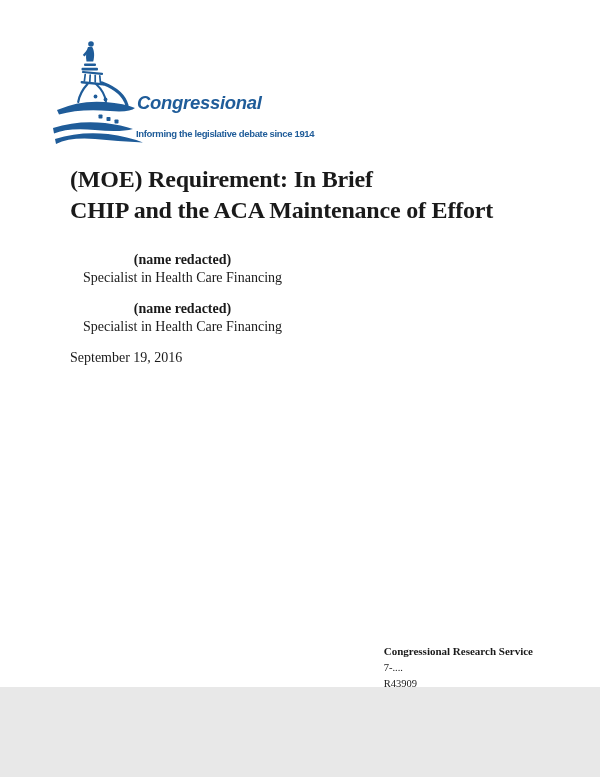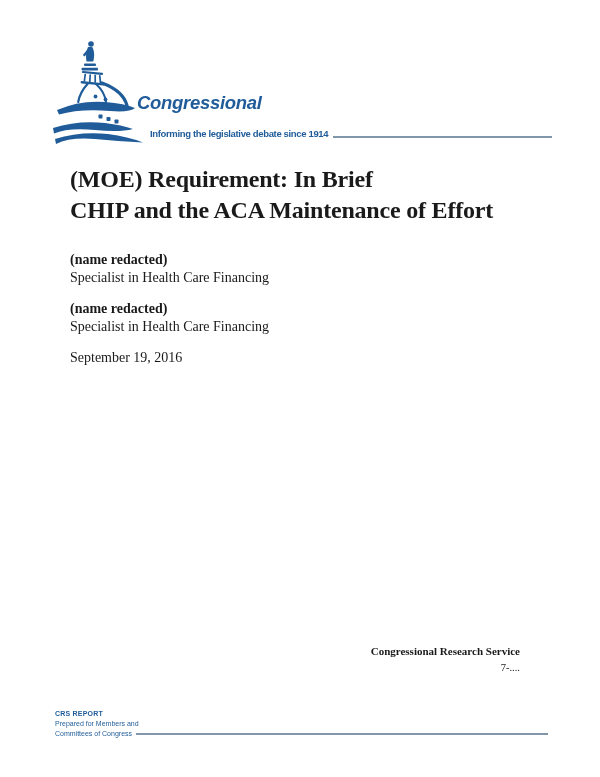--- a/index.html
+++ b/index.html
@@ -1,18 +1,18 @@
 <!DOCTYPE html>
 <html style="--brand: #1F5C99; --rule: #7F96AB; --text: #1A1A1A;"><head>
 <meta charset="utf-8">
 <style>
   html, body { margin:0; padding:0; background:#e8e8e8; }
   .page {
     position:relative;
-    width:600px; height:777px;
+    width:600px; height:687px;
     margin:0 auto;
     background:#ffffff;
     overflow:hidden;
     font-family:"Liberation Serif", serif;
     color:var(--text, #1a1a1a);
   }
 
   
   .logo-icon {
     position:absolute; left:50px; top:38px;
@@ -22,22 +22,22 @@
   .wordmark {
     position:absolute; left:137px; top:95px;
     font-family:"Liberation Sans", sans-serif;
     font-weight:bold; font-style:italic;
     font-size:18.5px; line-height:15.5px;
     letter-spacing:-0.3px;
     color:var(--brand, #1F5C99);
     white-space:nowrap;
   }
   .tagline-row {
-    position:absolute; left:150px; top:128px; width:402px;
-    display:flex; align-items:flex-end;
+    position:absolute; left:136px; top:128px; width:402px;
+    display:flex; align-items:flex-start;flex-direction:column;
   }
   .tagline {
     font-family:"Liberation Sans", sans-serif;
     font-weight:bold; font-size:9.5px; line-height:12px;
     letter-spacing:-0.35px;
     color:var(--brand, #1F5C99);
     white-space:nowrap;
   }
   .h-rule {
     flex:1; height:2px;
@@ -50,28 +50,27 @@
     position:absolute; left:70px; top:164px; width:480px;
     font-size:24px; font-weight:bold;
     line-height:30.5px; letter-spacing:-0.2px;
   }
 
   
   .authors {
     position:absolute; left:70px; top:251px;
     font-size:14px; line-height:17.5px;
   }
-  .author-group { margin:0 0 14px 0; }
+  .author-group { margin:0 0 14px 13px;text-align:center; }
   .author-name { font-weight:bold; }
   .doc-date { margin-top:6px; }
 
   
   .footer-right {
-    position:absolute; right:80px; top:644px;
-    text-align:right;
+    position:absolute; right:67px; top:644px;
     font-size:10.5px; line-height:15.8px;
   }
   .footer-org { font-weight:bold; font-size:11px; }
   .report-number { margin-right:-13px; }
 
   
   .footer-left {
     position:absolute; left:55px; top:709px; width:493px;
     font-family:"Liberation Sans", sans-serif;
     font-size:7px; line-height:9.8px;
@@ -153,20 +152,21 @@
     <div class="author-group">
       <div class="author-name">(name redacted)</div>
       <div class="author-role">Specialist in Health Care Financing</div>
     </div>
     <div class="doc-date">September 19, 2016</div>
   </div>
 
   <div class="footer-right">
     <div class="footer-org">Congressional Research Service</div>
     <div>7-....</div>
+    <div class="report-number">R43909</div>
   </div>
 
   <div class="footer-left">
     <div class="label blur">CRS REPORT</div>
     <div class="blur">Prepared for Members and</div>
     <div class="rule-row">
       <span class="blur">Committees of Congress</span>
       <span class="b-rule"></span>
     </div>
   </div>

